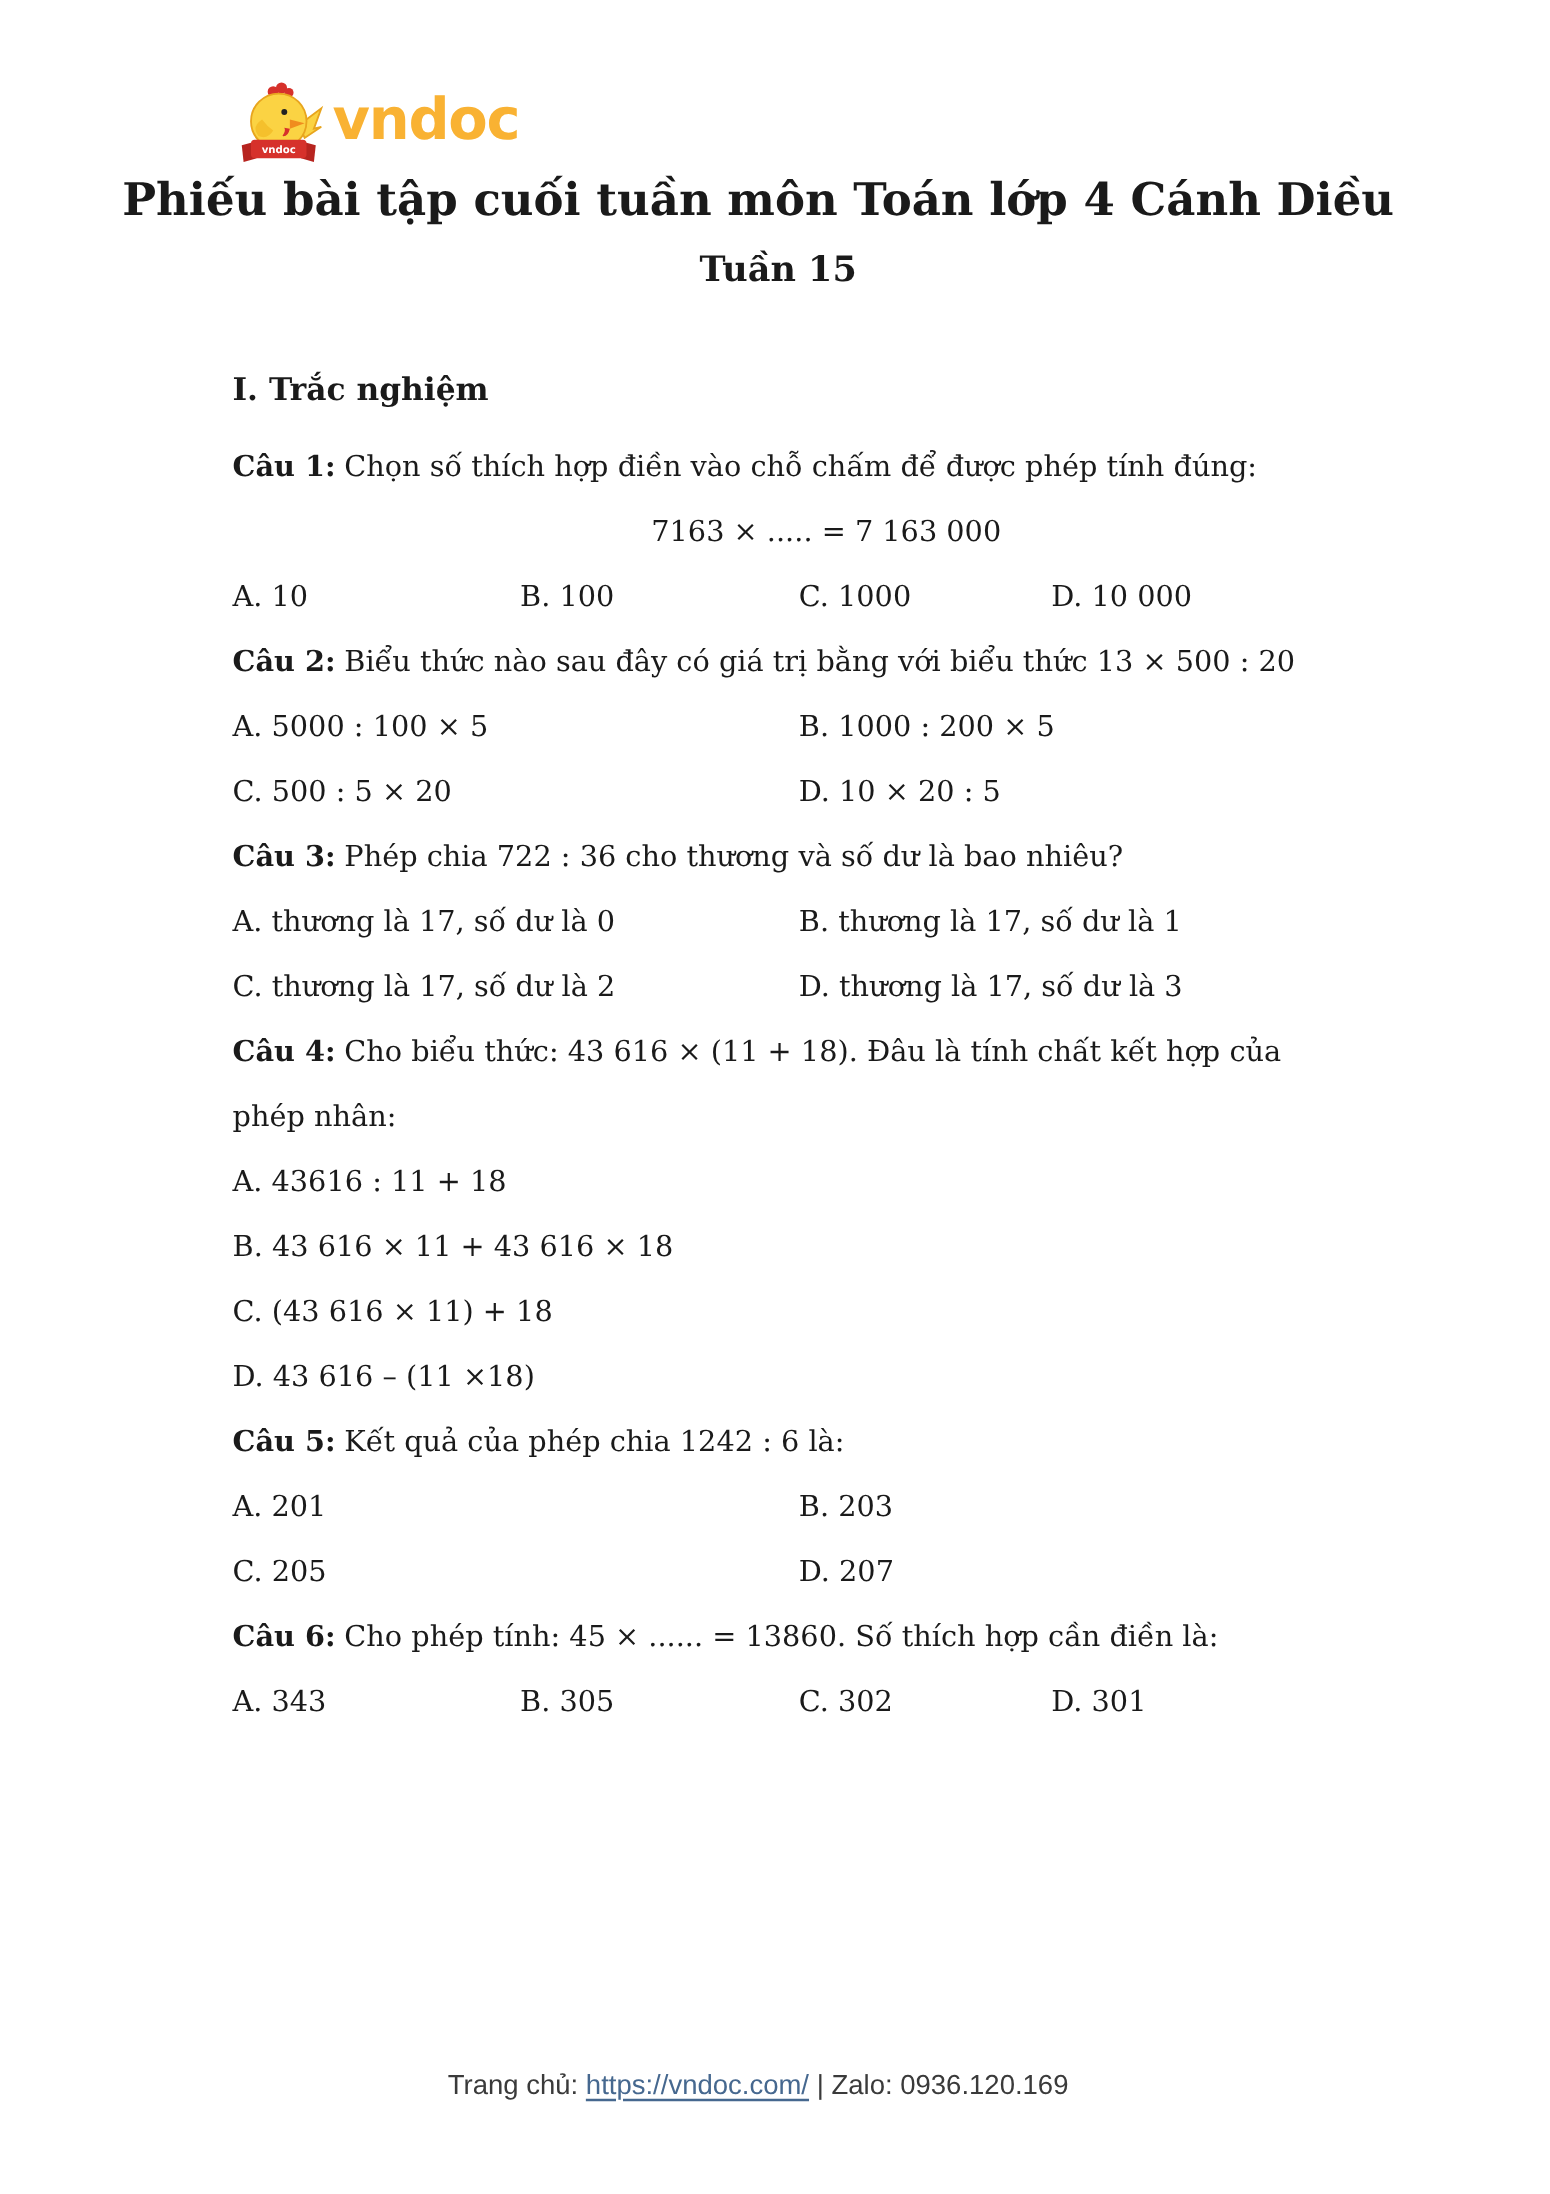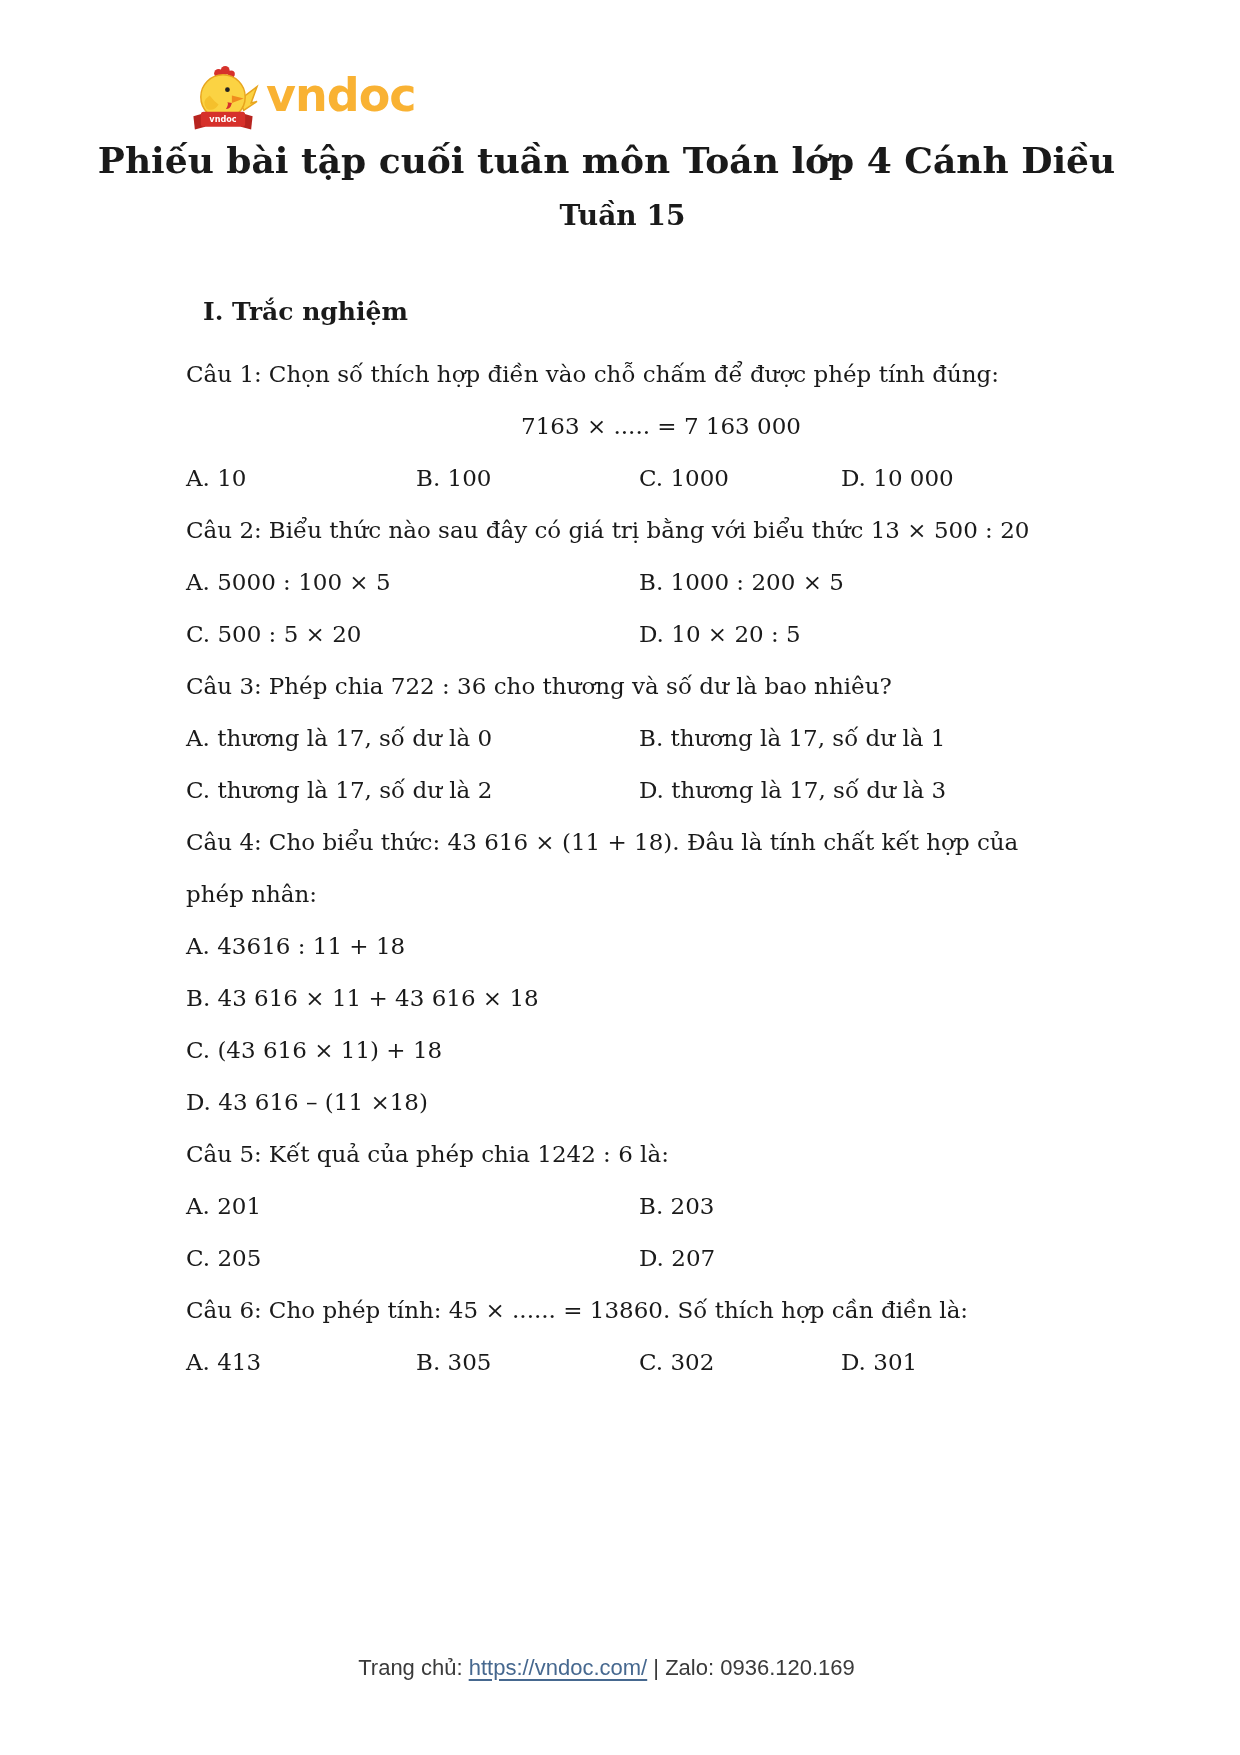--- a/index.html
+++ b/index.html
@@ -30,22 +30,22 @@
   .doc-subtitle{
     position:absolute;top:196px;left:16px;width:100%;
     text-align:center;font-weight:bold;font-size:28px;line-height:40px;
   }
   
   .content{
     position:absolute;top:286px;left:186px;width:950px;
     font-size:23px;
   }
   .line{line-height:52px;}
-  .section-heading{font-weight:bold;font-size:25px;margin-bottom:10px;margin-left:17px;}
-  .qlabel{font-weight:normal;margin-right:7px;}
+  .section-heading{font-weight:bold;font-size:25px;margin-bottom:10px;}
+  .qlabel{font-weight:bold;margin-right:7px;}
   .center{text-align:center;}
   .row4{display:flex;}
   .row4 .opt:nth-child(1){width:230px;}
   .row4 .opt:nth-child(2){width:223px;}
   .row4 .opt:nth-child(3){width:202px;}
   .row4 .opt:nth-child(4){flex:1;}
   .row2{display:flex;}
   .row2 .opt:nth-child(1){width:453px;}
   .row2 .opt:nth-child(2){flex:1;}
   
@@ -152,21 +152,21 @@
     </div>
     <div class="line row2">
       <span class="opt">C. 205</span>
       <span class="opt">D. 207</span>
     </div>
 
     <div class="line">
       <span class="qlabel">Câu 6:</span><span>Cho phép tính: 45 × ...... = 13860. Số thích hợp cần điền là:</span>
     </div>
     <div class="line row4">
-      <span class="opt">A. 413</span>
+      <span class="opt">A. 343</span>
       <span class="opt">B. 305</span>
       <span class="opt">C. 302</span>
       <span class="opt">D. 301</span>
     </div>
 
   </div>
 
   <div class="footer">
     <span>Trang chủ:</span>
     <a style="color:#46688f">https://vndoc.com/</a>

